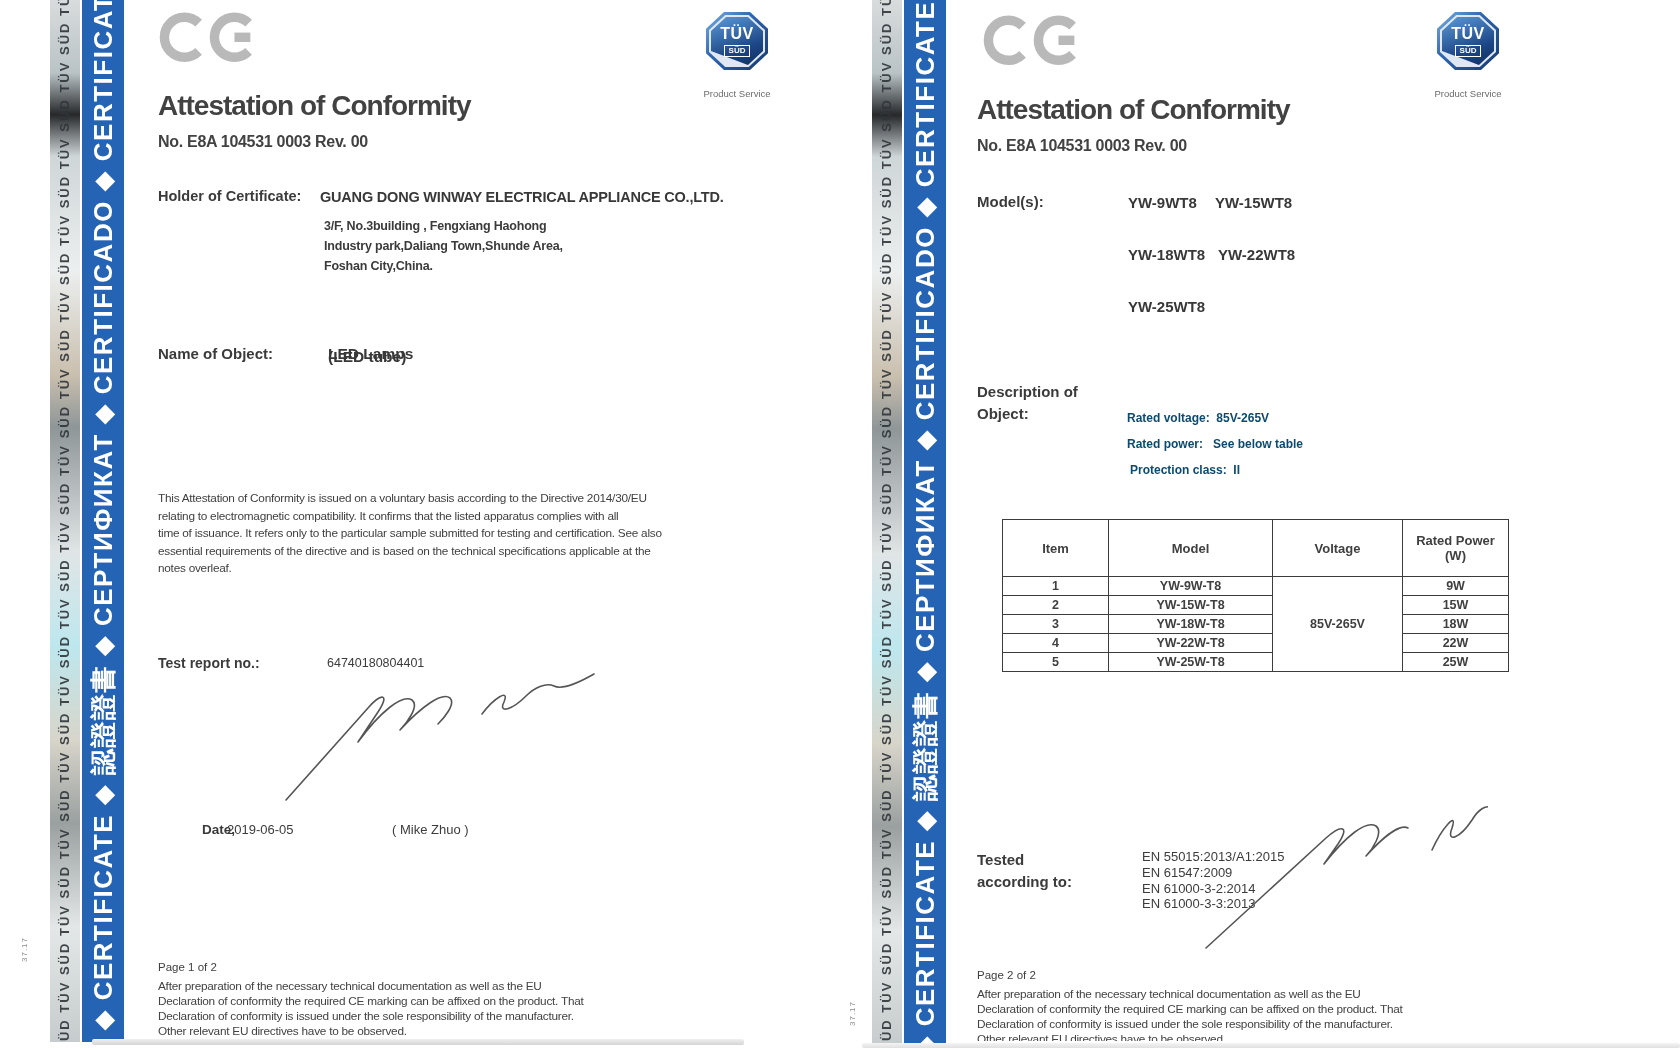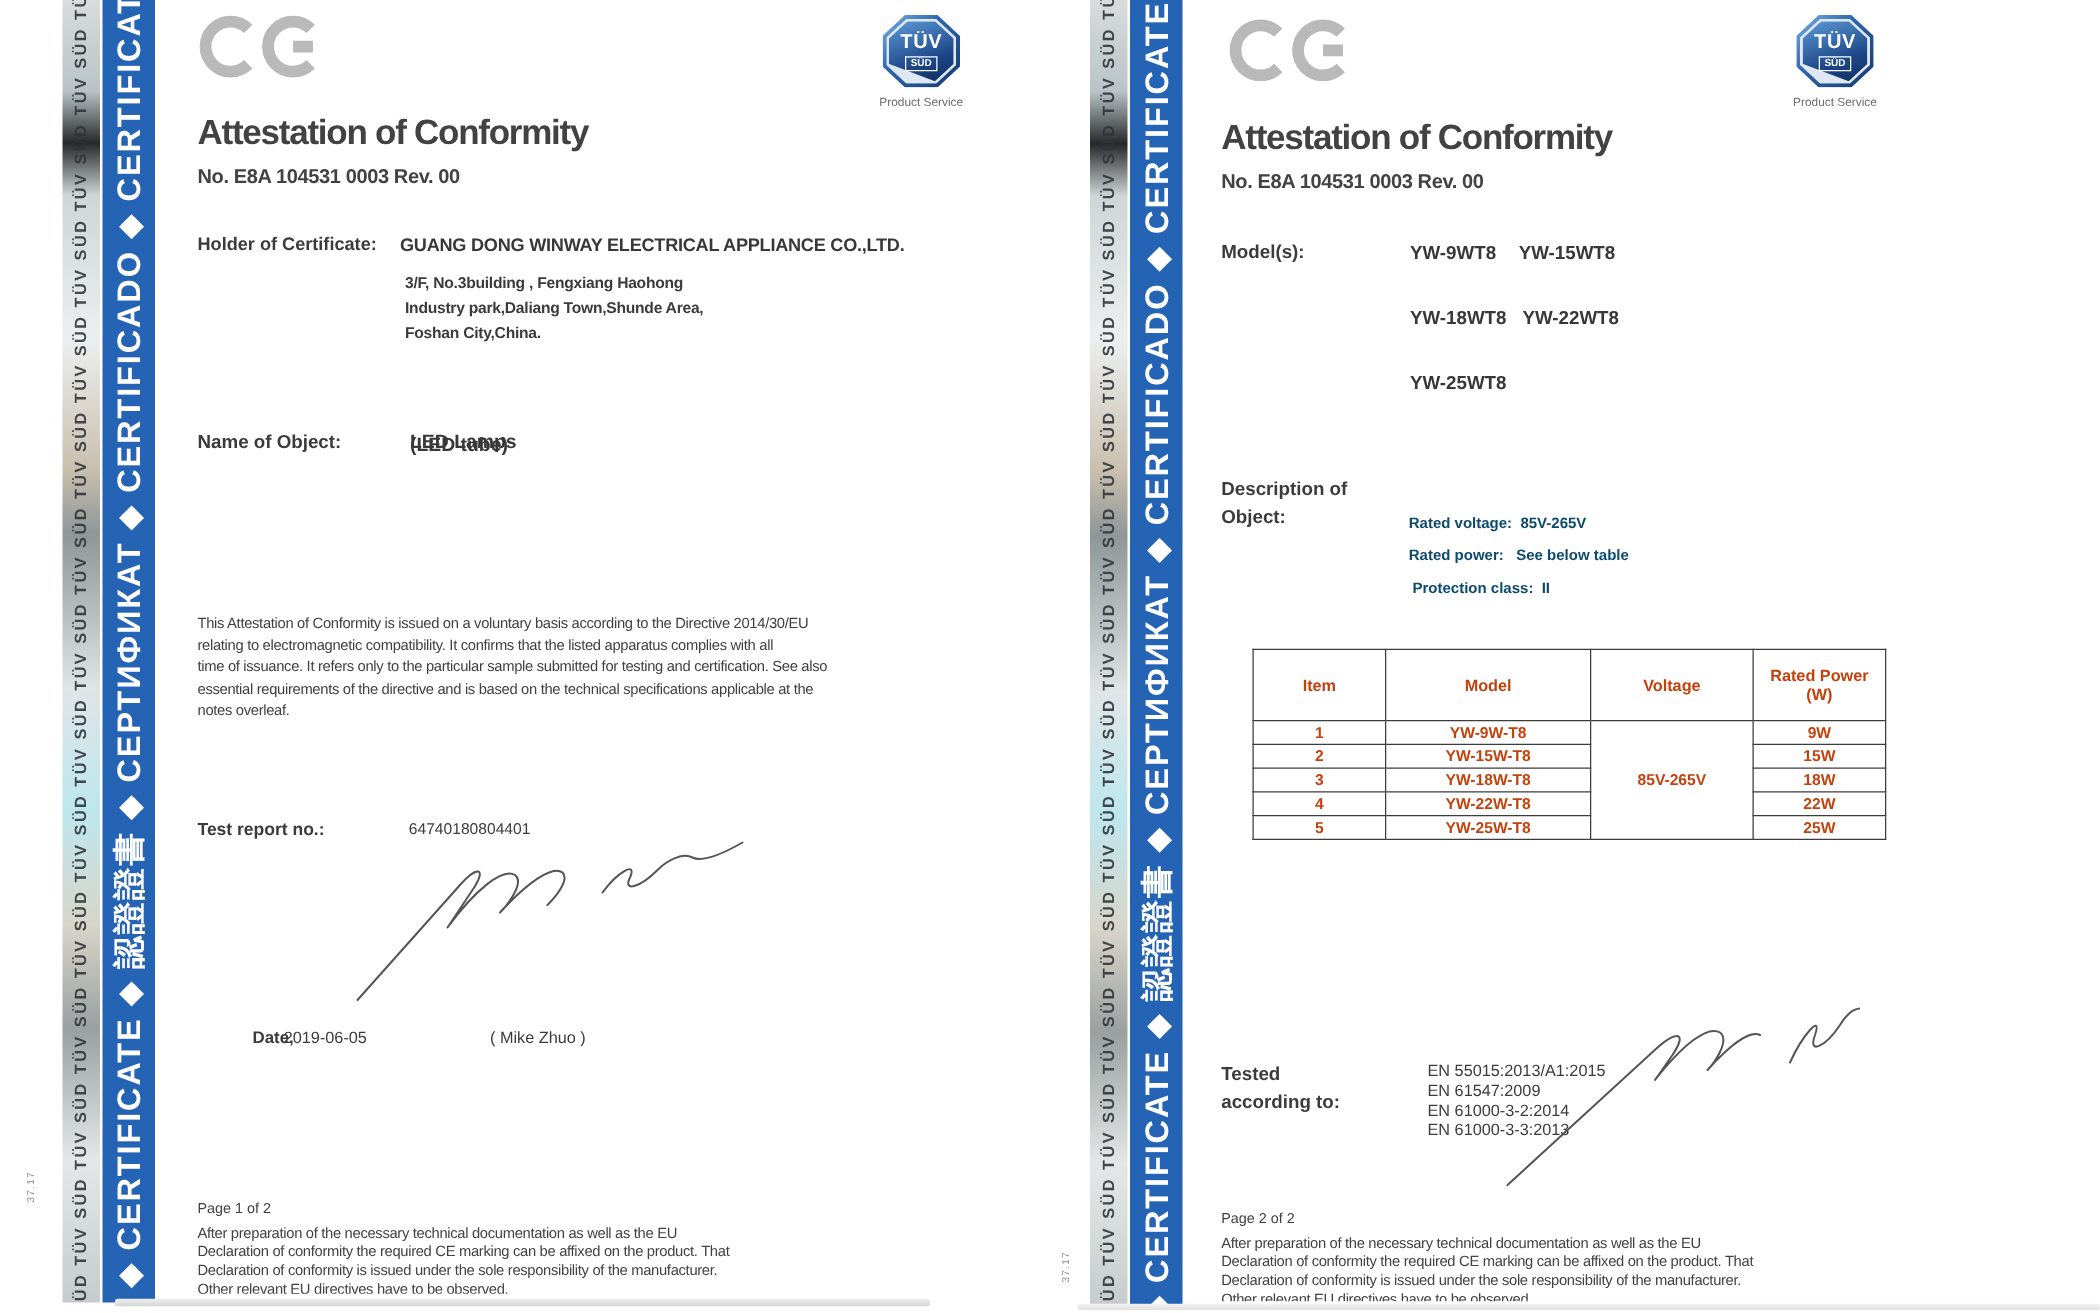--- a/index.html
+++ b/index.html
@@ -31,21 +31,21 @@
   .oct::before{content:"";position:absolute;inset:3px;background:#dfe8f2;
        clip-path:polygon(29% 0,71% 0,100% 29%,100% 71%,71% 100%,29% 100%,0 71%,0 29%);}
   .oct::after{content:"";position:absolute;inset:5px;
        background:linear-gradient(160deg,#5d9bd6 0%,#1c4687 65%,#0f2f5e 100%);
        clip-path:polygon(29% 0,71% 0,100% 29%,100% 71%,71% 100%,0 71%,0 71%,0 29%);}
   .oct .txt{position:absolute;inset:0;z-index:2;display:flex;flex-direction:column;
        align-items:center;justify-content:center;gap:3px;}
   .tuv-top{color:#fff;font-weight:bold;font-size:16px;letter-spacing:.5px;line-height:16px;}
   .tuv-sud{color:#fff;font-size:8px;font-weight:bold;border:1px solid #fff;
        padding:0 4px;line-height:10px;}
-  .tuv-caption{margin-top:7px;font-size:9.5px;color:#6b6b6b;}
+  .tuv-caption{margin-top:18px;font-size:9.5px;color:#6b6b6b;}
   
   .title{font-size:28px;font-weight:bold;letter-spacing:-1px;color:#424242;white-space:nowrap;}
   .certno{font-size:16px;font-weight:bold;letter-spacing:-.3px;color:#424242;white-space:nowrap;}
   .lbl{font-weight:bold;font-size:14.5px;color:#3b3b3b;white-space:nowrap;}
   .lbl15{font-weight:bold;font-size:15px;color:#3b3b3b;white-space:nowrap;}
   .val-bold{font-weight:bold;font-size:14.5px;letter-spacing:-.2px;color:#383838;white-space:nowrap;}
   .addr{font-weight:bold;font-size:12.5px;line-height:20px;letter-spacing:-.2px;color:#3b3b3b;white-space:nowrap;}
   .objname{font-weight:bold;font-size:15.5px;color:#383838;white-space:nowrap;}
   .para div{font-size:11.8px;line-height:17.6px;letter-spacing:-.25px;color:#3f3f3f;white-space:nowrap;}
   .mono-val{font-size:12.5px;color:#3c3c3c;white-space:nowrap;}
@@ -53,21 +53,21 @@
   .pagelabel{font-size:11.5px;color:#3f3f3f;white-space:nowrap;}
   .footer div{font-size:11.8px;line-height:15px;letter-spacing:-.25px;color:#424242;white-space:nowrap;}
   .cut{overflow:hidden;}
   .model{font-weight:bold;font-size:15px;color:#383838;white-space:nowrap;}
   .spec{font-weight:bold;font-size:12px;color:#0c4a6e;white-space:pre;}
   .stds div{font-size:13px;line-height:15.8px;color:#3c3c3c;white-space:nowrap;}
   
   table.ptable{position:absolute;left:1002px;top:519px;width:506px;
        border-collapse:collapse;table-layout:fixed;}
   table.ptable td{border:1.5px solid #3c3c3c;text-align:center;vertical-align:middle;
-       font-weight:bold;font-size:12.5px;color:#c2410c;padding:0;}
+       font-weight:bold;font-size:12.5px;color:#404040;padding:0;}
   table.ptable tr.hd td{height:56px;font-size:13px;}
   table.ptable tr.dr td{height:18px;}
   
   .edge{position:absolute;border-radius:2px;}
   svg.sig path{fill:none;stroke:#555;stroke-width:1.6;stroke-linecap:round;stroke-linejoin:round;}
 </style>
 </head>
 <body>
 
 <div class="canvas">

